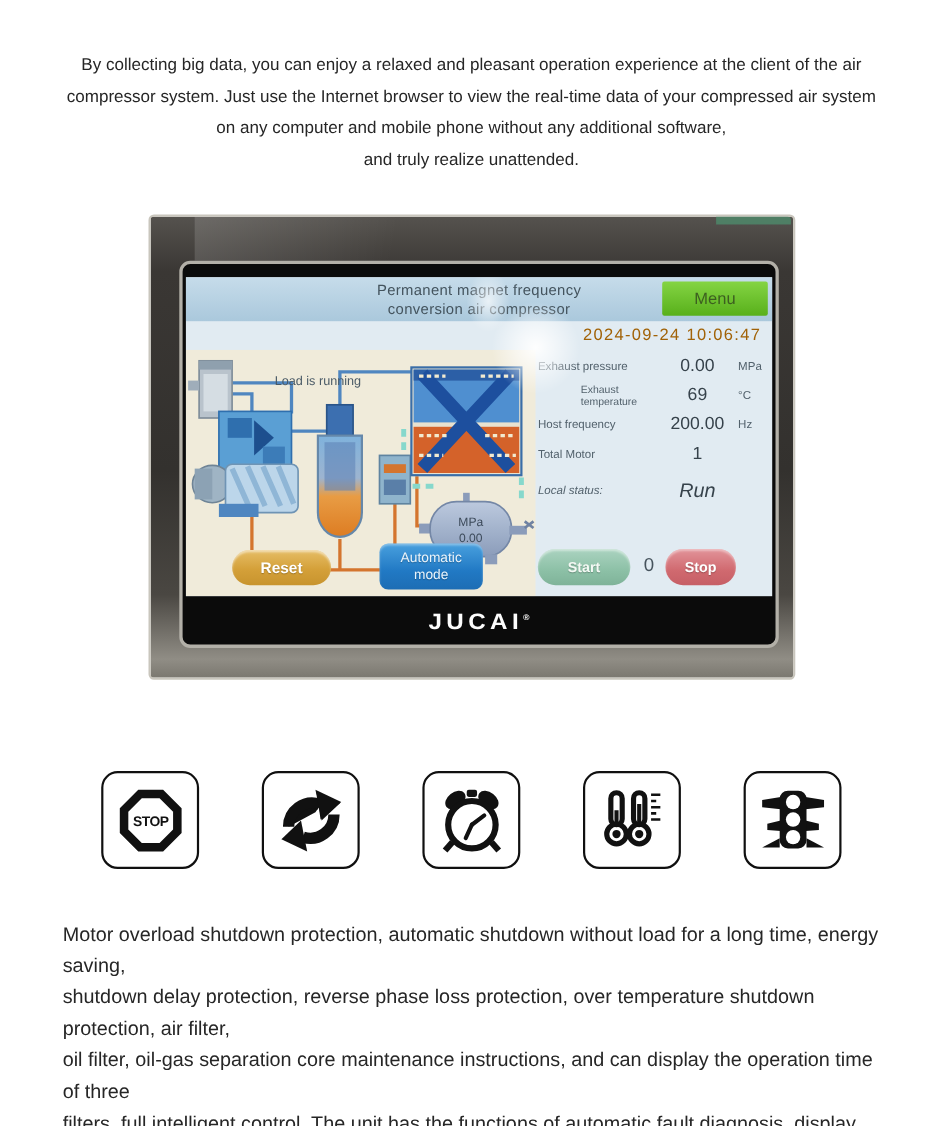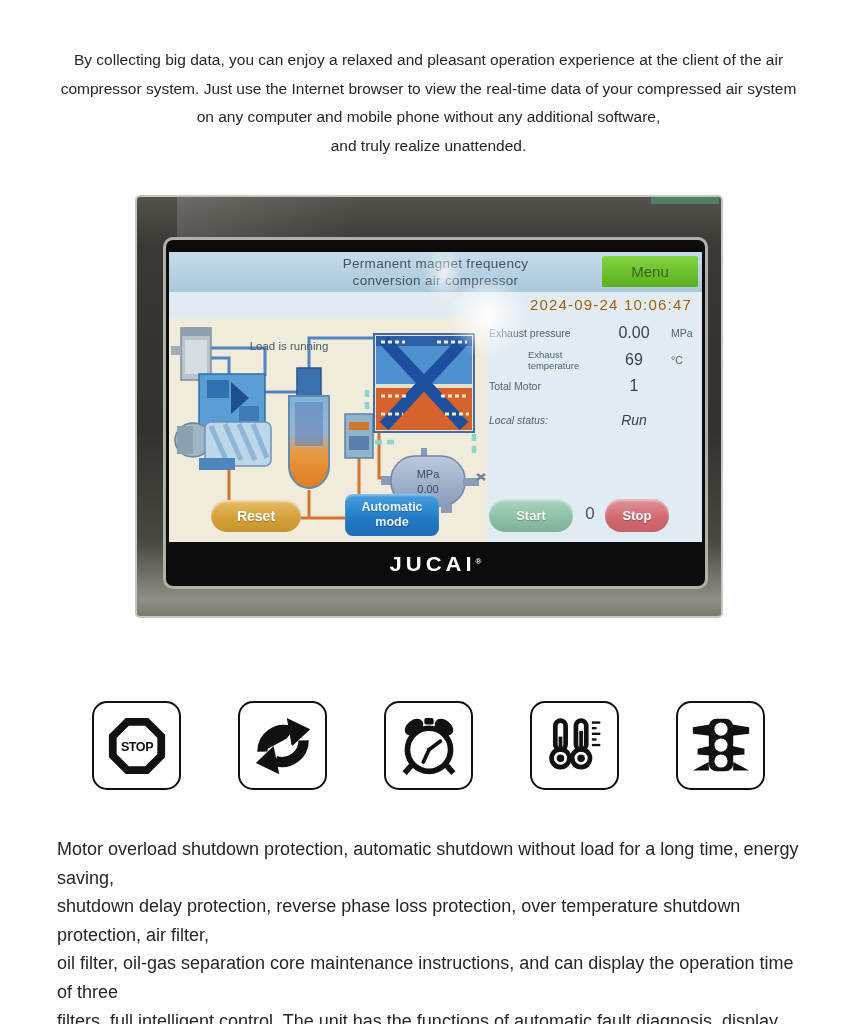--- a/index.html
+++ b/index.html
@@ -48,21 +48,21 @@
 
   .btn-row { position:absolute; left:0; top:242px; width:100%; height:48px; }
   .hmi-btn { position:absolute; border:none; color:#fff; cursor:pointer;
              font-family:"Liberation Sans",sans-serif; font-weight:bold;
              text-shadow:0 1px 1px rgba(0,0,0,.25); }
   .btn-reset { left:42px; top:6px; width:90px; height:32px; border-radius:16px;
                background:linear-gradient(180deg,#e6bd66 0%,#d4a039 55%,#c8942e 100%);
                font-size:14px; box-shadow:inset 0 2px 2px rgba(255,255,255,.5); }
   .btn-auto  { left:176px; top:0; width:94px; height:42px; border-radius:8px;
                background:linear-gradient(180deg,#49a0de 0%,#2179c4 60%,#1d6db4 100%);
-               font-size:12.5px; line-height:15px; font-weight:bold; color:#eaf4fb;
+               font-size:12.5px; line-height:15px; font-weight:normal; color:#eaf4fb;
                box-shadow:inset 0 2px 2px rgba(255,255,255,.35); }
   .btn-start { left:320px; top:5px; width:84px; height:33px; border-radius:16px;
                background:linear-gradient(180deg,#abd3c0 0%,#8cc0a6 60%,#7fb399 100%);
                font-size:13px; color:#f4f9f4;
                box-shadow:inset 0 2px 2px rgba(255,255,255,.45); }
   .counter   { position:absolute; left:408px; top:10px; width:26px; text-align:center;
                font-size:17px; color:#46535d; }
   .btn-stop  { left:436px; top:5px; width:64px; height:33px; border-radius:16px;
                background:linear-gradient(180deg,#e2949a 0%,#d0696f 60%,#c65f66 100%);
                font-size:13px; box-shadow:inset 0 2px 2px rgba(255,255,255,.4); }
@@ -211,27 +211,32 @@
             <span class="r-label">Exhaust pressure</span>
             <span class="r-value">0.00</span>
             <span class="r-unit">MPa</span>
           </div>
           <div class="r-row">
             <span class="r-label sm">Exhaust temperature</span>
             <span class="r-value">69</span>
             <span class="r-unit">°C</span>
           </div>
           <div class="r-row">
+            <span class="r-label">Host frequency</span>
+            <span class="r-value">200.00</span>
+            <span class="r-unit">Hz</span>
+          </div>
+          <div class="r-row">
             <span class="r-label">Total  Motor</span>
             <span class="r-value">1</span>
             <span class="r-unit"></span>
           </div>
           <div class="r-row gap">
             <span class="r-label">Local status:</span>
-            <span class="r-value" style="font-size:14px;">Run</span>
+            <span class="r-value" style="font-size:18px;">Run</span>
             <span class="r-unit"></span>
           </div>
         </div>
 
         <div class="btn-row">
           <button class="hmi-btn btn-reset">Reset</button>
           <button class="hmi-btn btn-auto"><span>Automatic</span><br><span>mode</span></button>
           <button class="hmi-btn btn-start">Start</button>
           <span class="counter">0</span>
           <button class="hmi-btn btn-stop">Stop</button>

